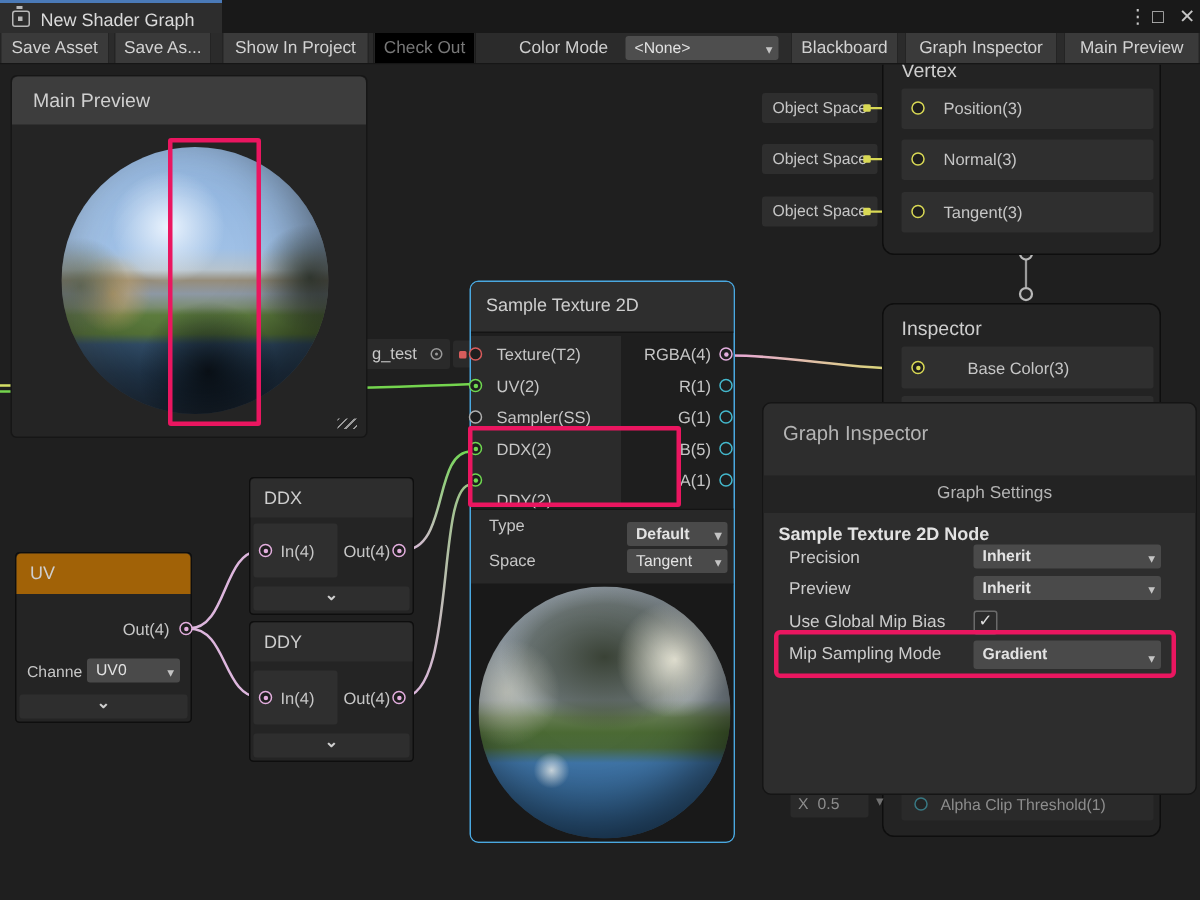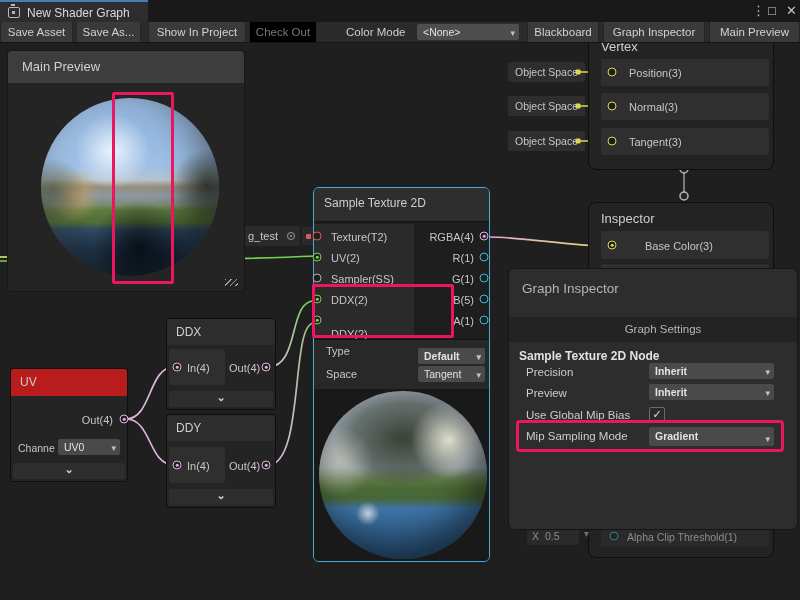--- a/index.html
+++ b/index.html
@@ -213,21 +213,21 @@
   <span class="port p-gray" style="left:317px;top:278px;"></span>
   <span class="port p-green filled" style="left:317px;top:299px;"></span>
   <span class="port p-green filled" style="left:317px;top:320px;"></span>
   <span class="port p-pink filled" style="left:484px;top:236px;"></span>
   <span class="port p-cyan" style="left:484px;top:257px;"></span>
   <span class="port p-cyan" style="left:484px;top:278px;"></span>
   <span class="port p-cyan" style="left:484px;top:299px;"></span>
   <span class="port p-cyan" style="left:484px;top:320px;"></span>
 
   <div class="abs node-sm" style="left:10px;top:368px;width:116px;height:112px;">
-    <div style="position:absolute;left:0;top:0;right:0;height:27px;background:#b91c1c;border-radius:3px 3px 0 0;">
+    <div style="position:absolute;left:0;top:0;right:0;height:27px;background:#a16207;border-radius:3px 3px 0 0;">
       <span class="ntitle" style="left:9px;top:6px;font-size:12px;">UV</span>
     </div>
     <div class="lab" style="right:14px;left:auto;top:51px;">Out(4)</div>
     <div class="lab" style="left:7px;top:79px;font-size:10.5px;">Channe</div>
     <div class="dd" style="position:absolute;left:47px;top:70px;width:62px;">
       <span>UV0</span>
       <span class="arr">▾</span>
     </div>
     <div class="chev" style="left:2px;right:2px;bottom:2px;height:16px;line-height:13px;">⌄</div>
   </div>

